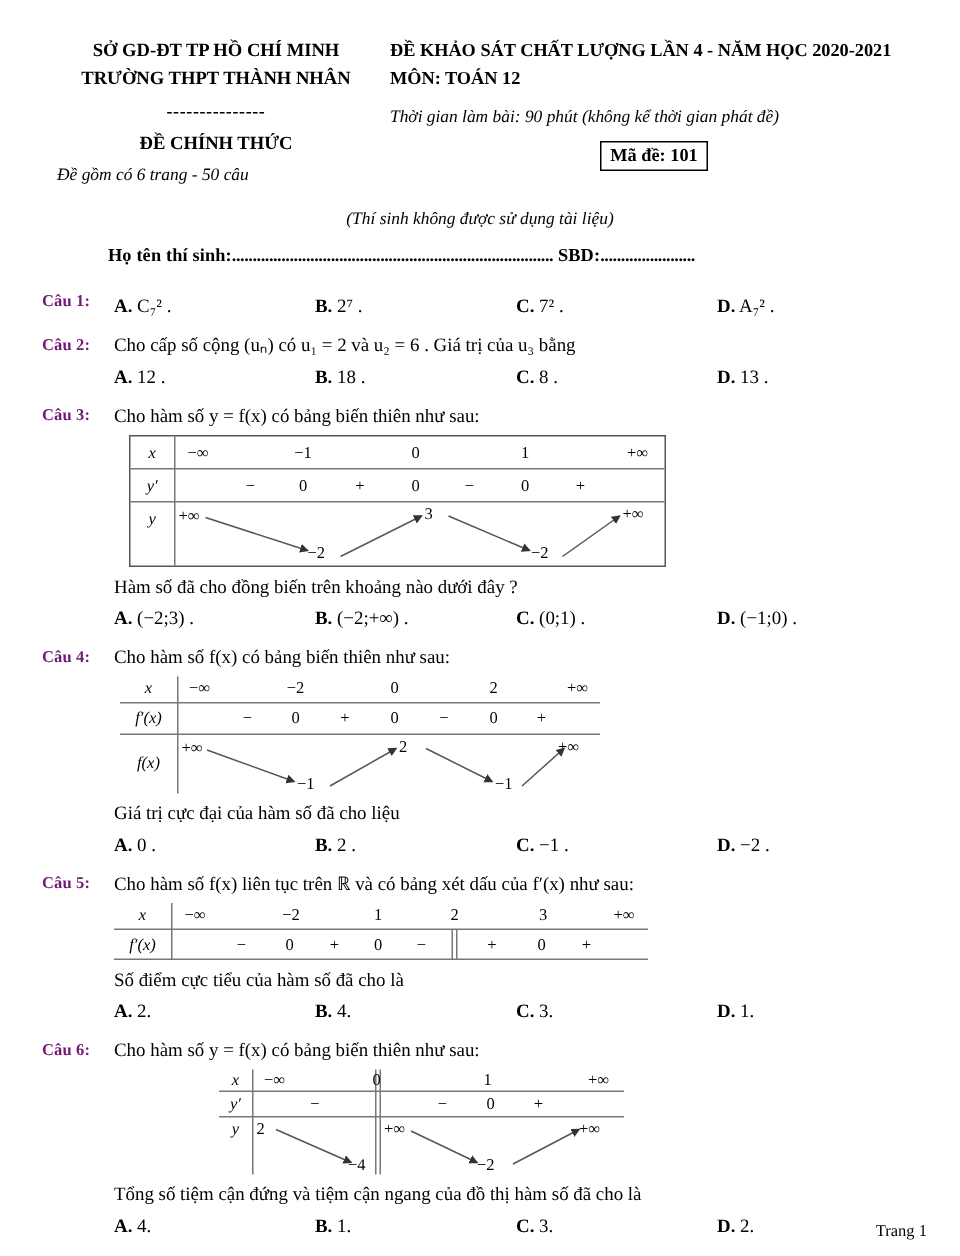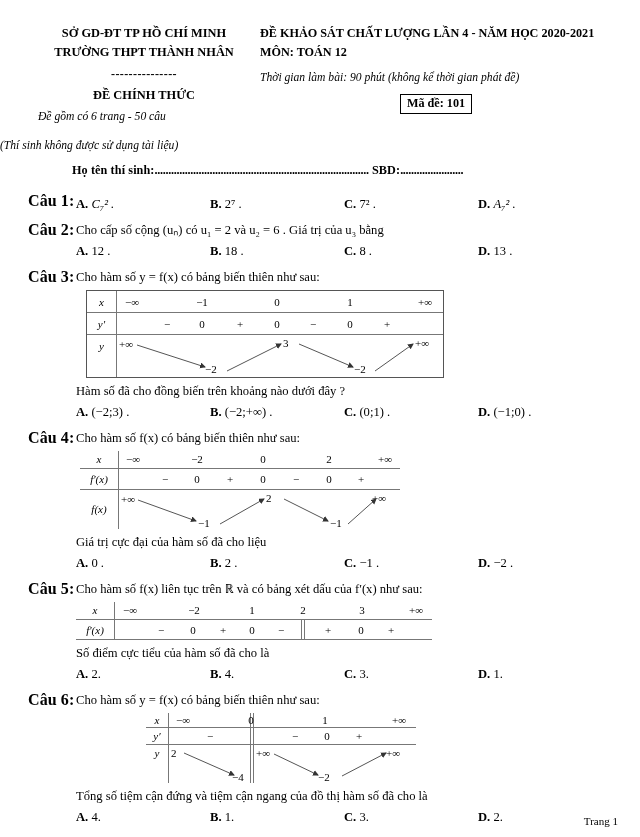--- a/index.html
+++ b/index.html
@@ -80,42 +80,43 @@
     font-weight: bold;
     font-size: 12.2px;
     padding: 1px 6px 2px 6px;
     display: inline-block;
     line-height: 15px;
   }
   .no-doc {
     font-style: italic;
     font-size: 11.6px;
     margin-top: 13px;
+    text-align: center;
   }
   .student-line {
     font-weight: bold;
     font-size: 12.2px;
     margin-top: 11px;
     padding-left: 72px;
     letter-spacing: 0.1px;
     white-space: nowrap;
   }
   .student-line .dots { letter-spacing: -0.3px; }
 
   
   .body-area { padding: 0 28px 0 28px; margin-top: 14px; }
   .q {
     display: flex;
     flex-direction: row;
     margin-top: 8px;
   }
   .q-label {
-    color: #000000;
-    font-weight: bold;
-    font-size: 16px;
+    color: #701a75;
+    font-weight: bold;
+    font-size: 11px;
     width: 48px;
     flex: 0 0 48px;
     line-height: 18px;
     letter-spacing: 0.1px;
   }
   .q-body { flex: 1; }
   .q-stem {
     font-size: 12.6px;
     line-height: 18px;
   }
@@ -126,21 +127,21 @@
   }
   .choices {
     display: flex;
     flex-direction: row;
     margin-top: 3px;
     font-size: 12.6px;
     line-height: 18px;
   }
   .choice { width: 25%; }
   .choice b { font-weight: bold; }
-  .mi { font-style: italic; }
+  .mi { }
 
   
   .vt-wrap { margin: 4px 0 2px 0; }
   .vtable {
     position: relative;
     font-size: 11px;
   }
   .vtable.boxed { border: 1px solid #555; }
   .rule { position: absolute; background: #777; }
   .cell {

